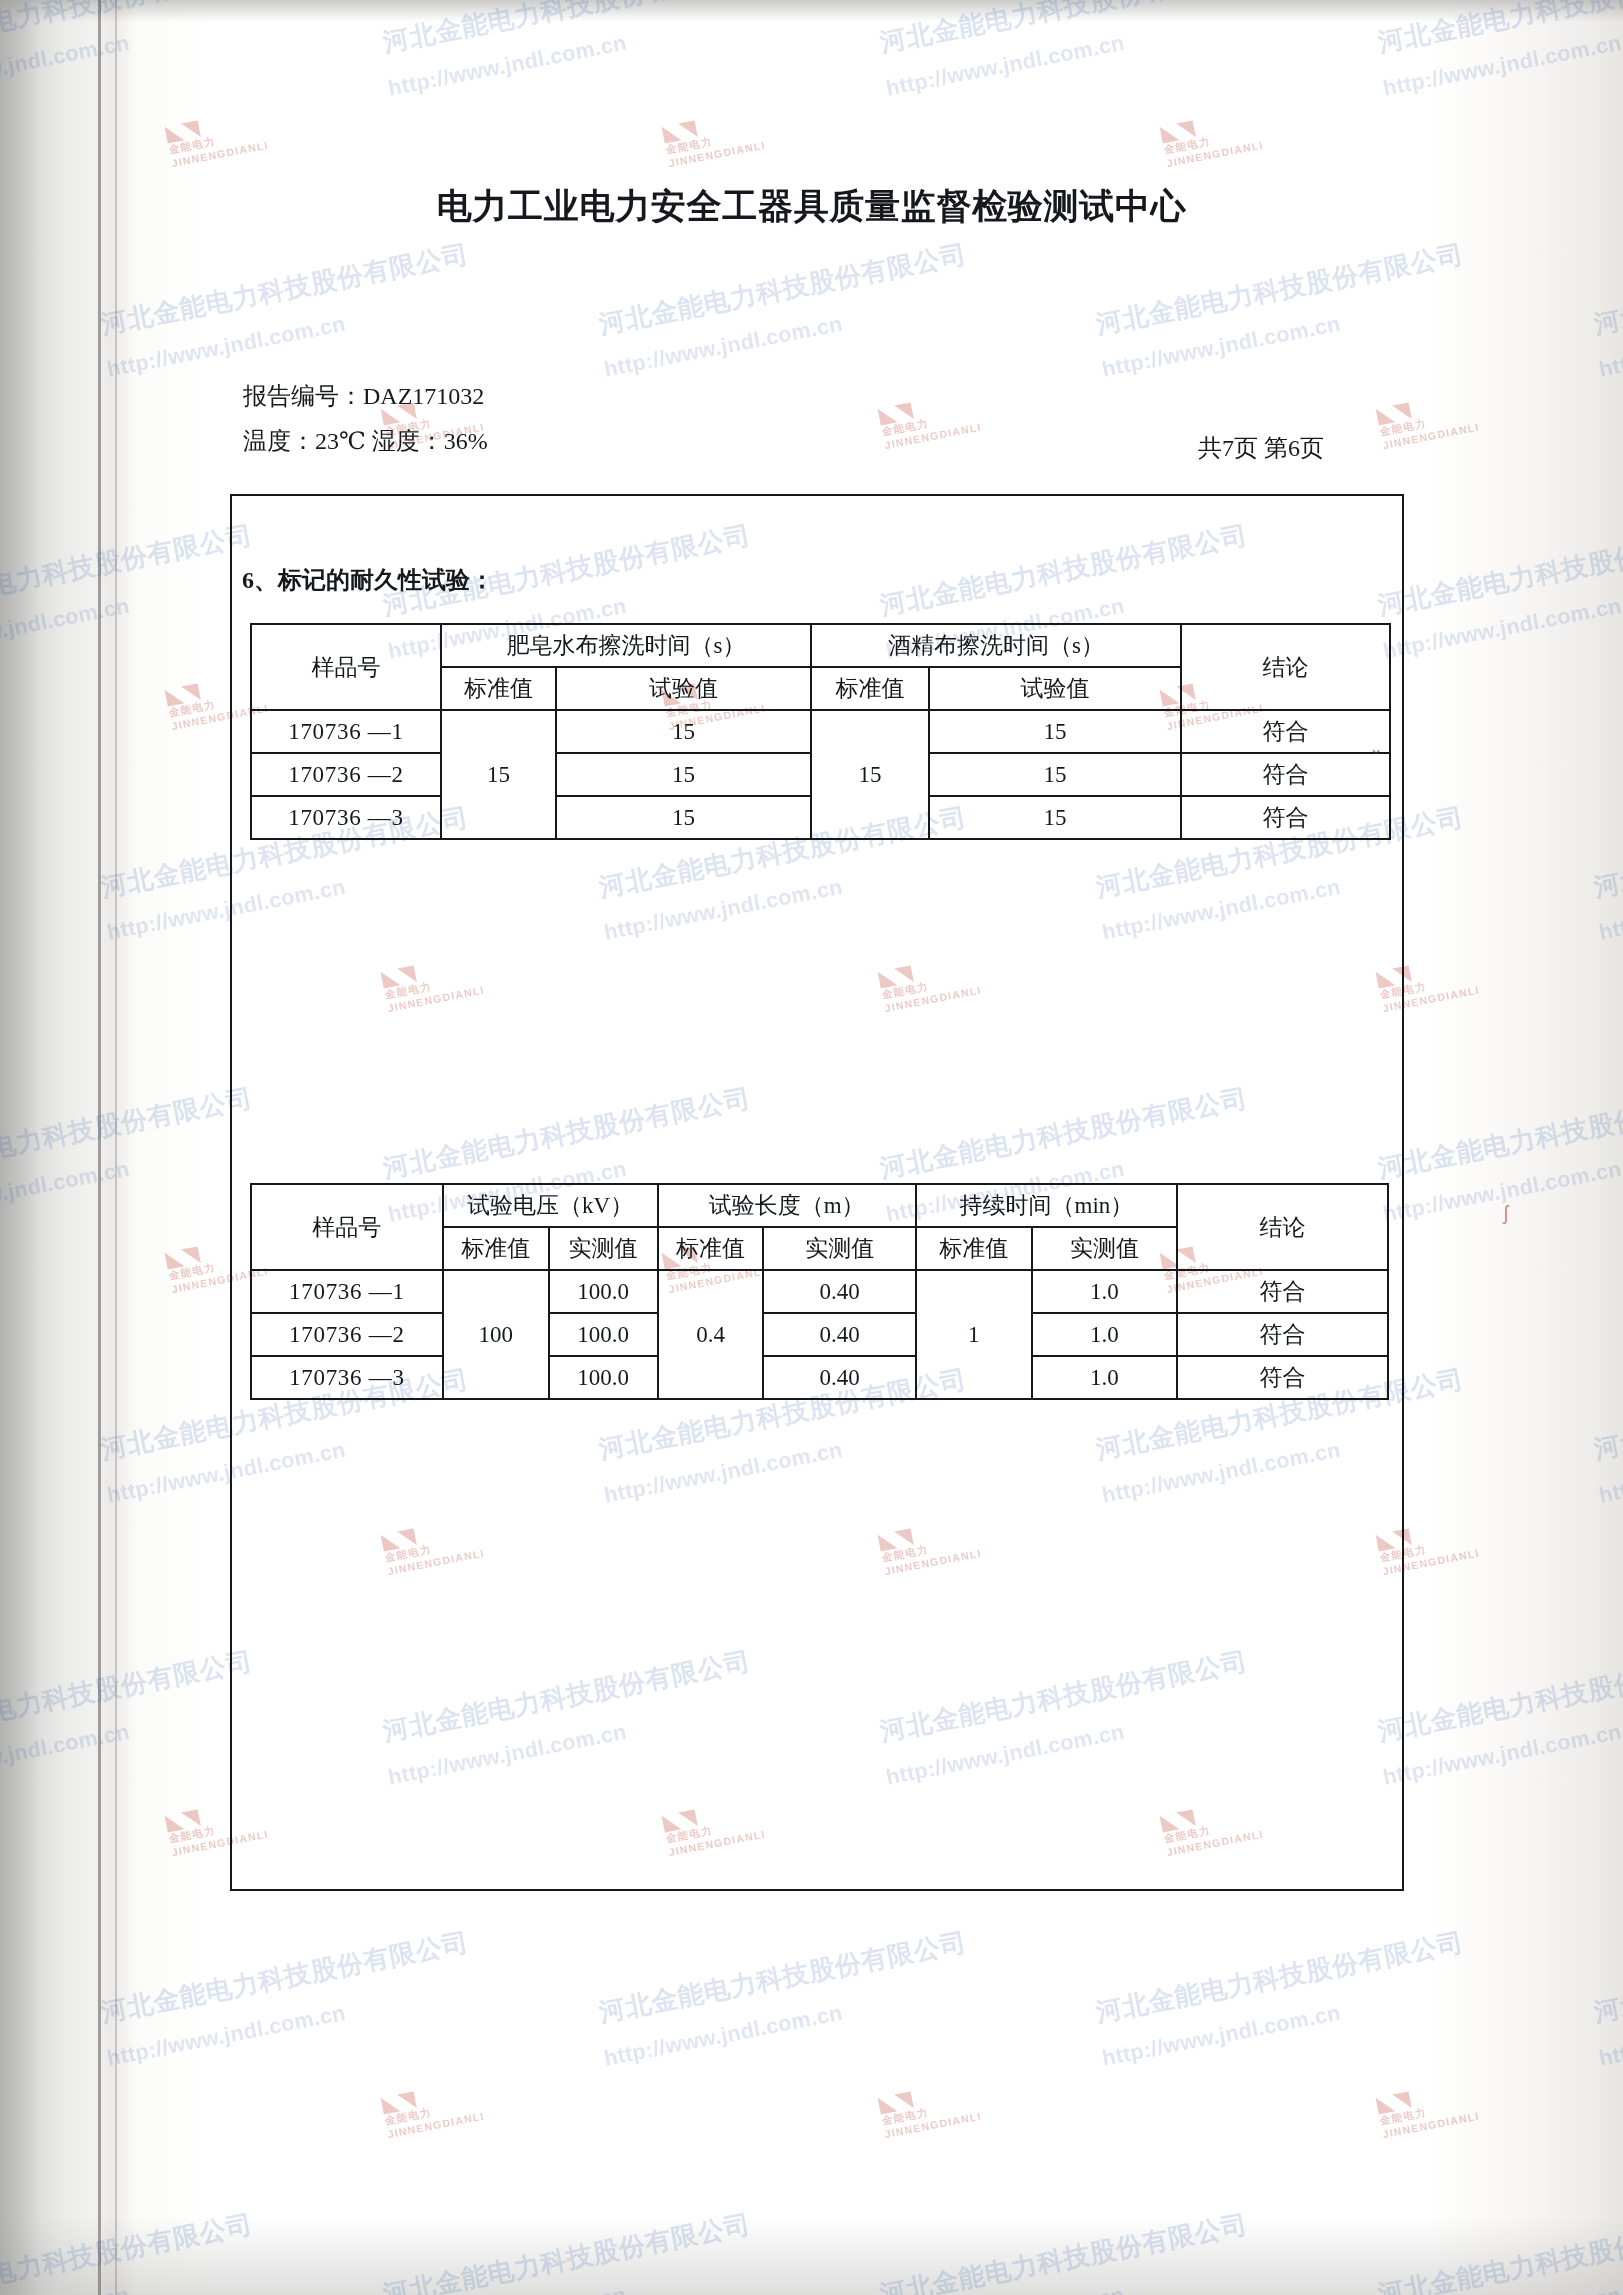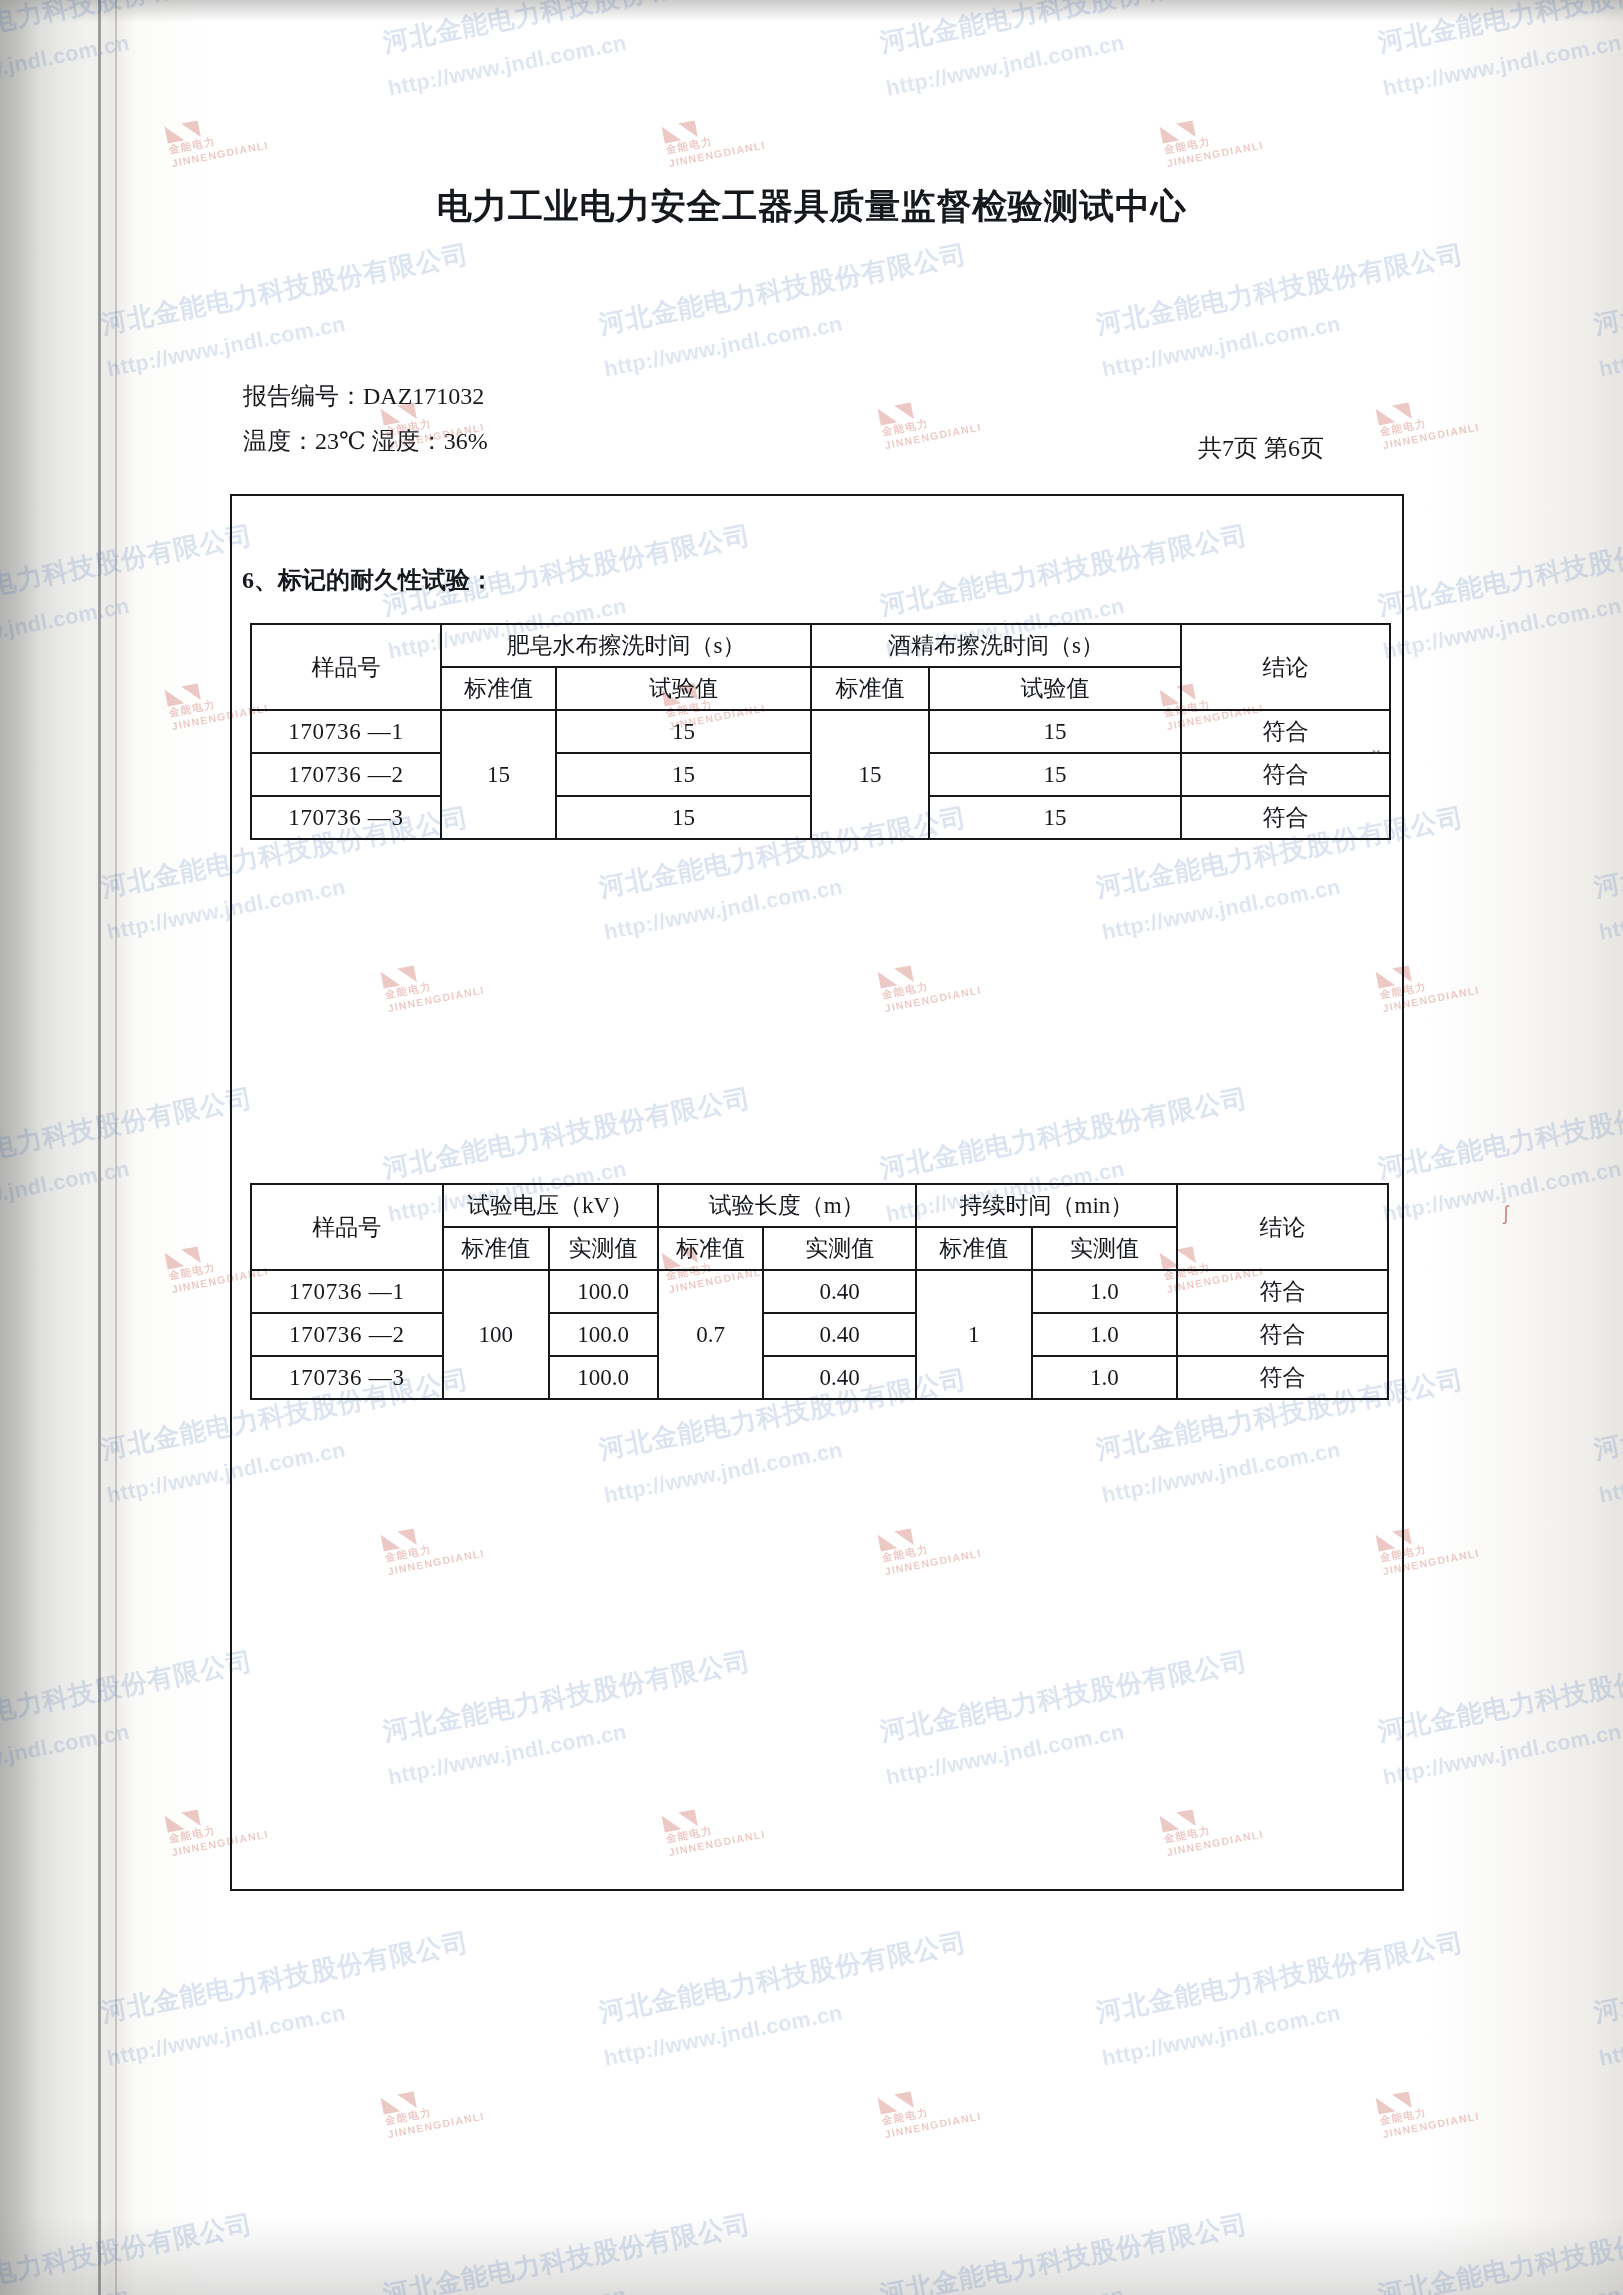--- a/index.html
+++ b/index.html
@@ -399,21 +399,21 @@
         <td class="hd">标准值</td>
         <td class="hd">实测值</td>
         <td class="hd">标准值</td>
         <td class="hd">实测值</td>
       </tr>
 
       <tr>
         <td class="sample">170736 —1</td>
         <td rowspan="3">100</td>
         <td>100.0</td>
-        <td rowspan="3">0.7</td>
+        <td rowspan="3">0.4</td>
         <td>0.40</td>
         <td rowspan="3">1</td>
         <td>1.0</td>
         <td>符合</td>
       </tr>
       <tr>
         <td class="sample">170736 —2</td>
         <td>100.0</td>
         <td>0.40</td>
         <td>1.0</td>

